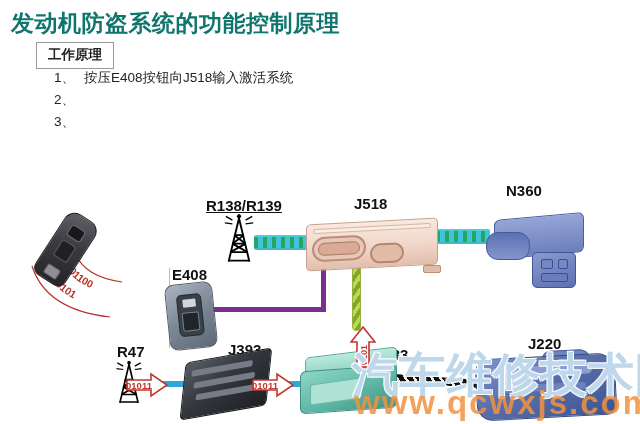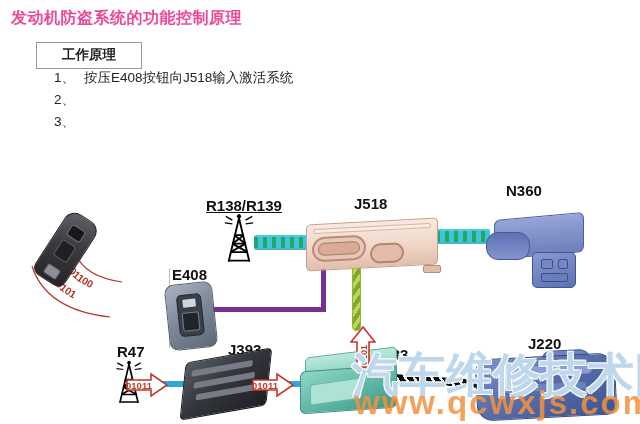--- a/index.html
+++ b/index.html
@@ -4,22 +4,22 @@
 <style>
   * { margin:0; padding:0; box-sizing:border-box; }
   html,body { background:#fff; }
   .screen {
     position:relative; width:640px; height:424px; background:#ffffff;
     overflow:hidden; font-family:"Liberation Sans", sans-serif;
   }
   .abs { position:absolute; }
 
   
-  .title { left:11px; top:8px; font-size:16px; font-weight:bold; color:#ec4899; letter-spacing:0.5px; }
-  .wp-box { left:36px; top:42px; padding:3px 25px 4px; border:1px solid #9a9a9a; font-size:13.5px; font-weight:bold; color:#222; }
+  .title { left:11px; top:8px; font-size:23px; font-weight:bold; color:#0f766e; letter-spacing:0.5px; }
+  .wp-box { left:36px; top:42px; padding:3px 11px 4px; border:1px solid #9a9a9a; font-size:13.5px; font-weight:bold; color:#222; }
   .steps { left:54px; top:67px; font-size:13.5px; color:#222; }
   .step { display:flex; height:22px; align-items:center; }
   .step-num { margin-right:9px; }
 
   
   .lbl { font-size:15px; font-weight:bold; color:#111; white-space:nowrap; }
 
   
   .band {
     height:15px;

